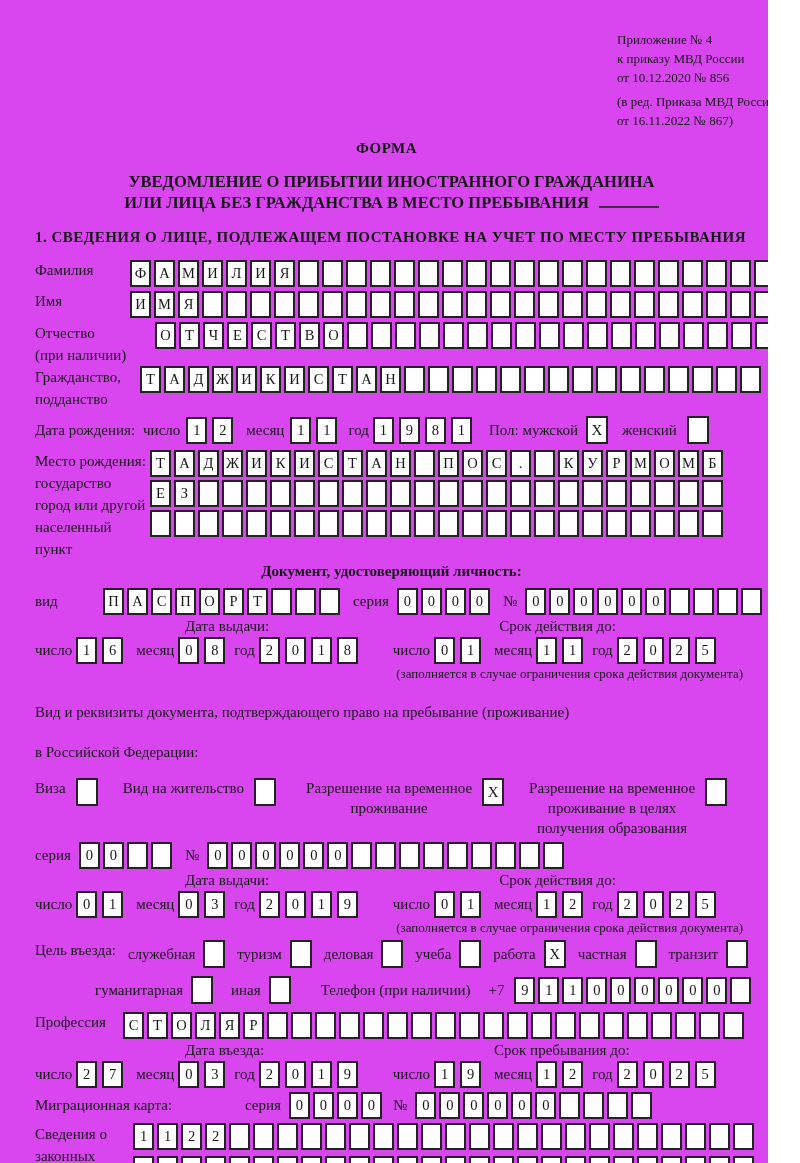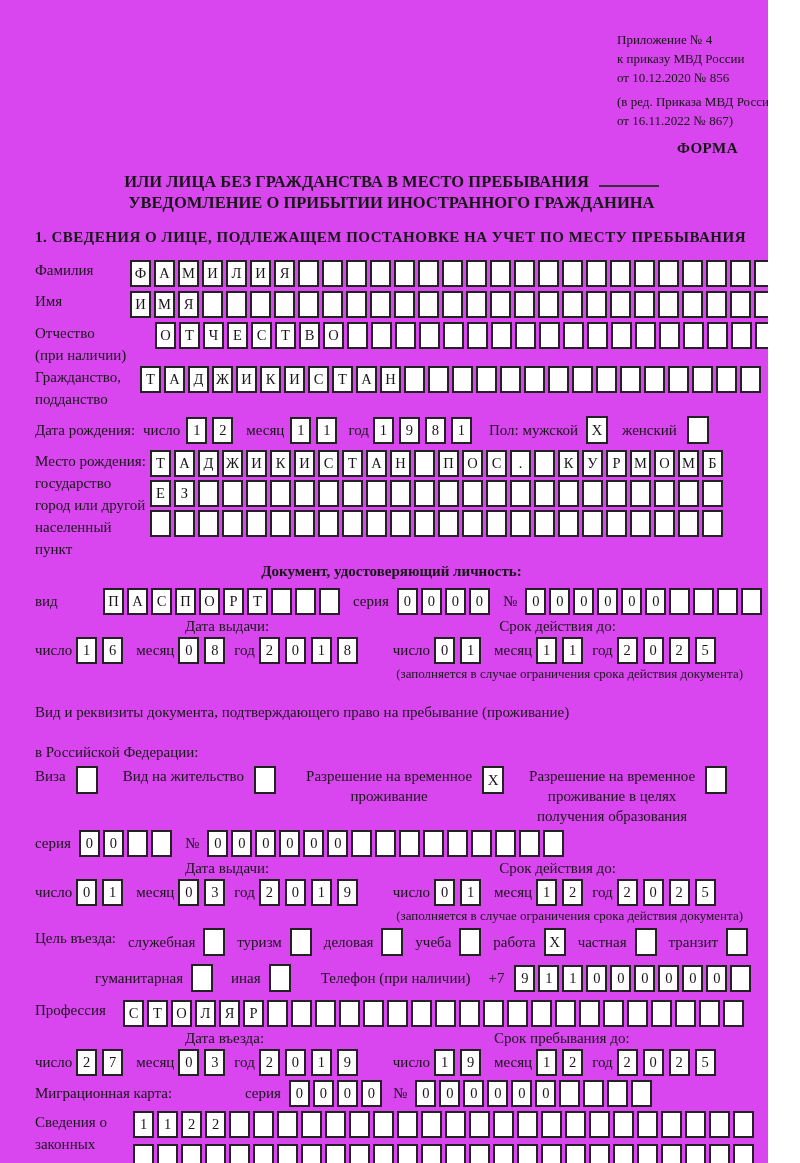--- a/index.html
+++ b/index.html
@@ -3,21 +3,21 @@
 <meta charset="utf-8">
 <style>
   *{box-sizing:border-box}
   html,body{margin:0;padding:0}
   body{width:800px;height:1163px;background:#fff;color:#161616;
        font-family:"Liberation Serif","DejaVu Serif",serif;font-size:15px}
   .page{width:768px;height:1163px;overflow:hidden;padding:30px 20px 0 35px;background:#d946ef}
 
   .appendix{margin-left:582px;font-size:13px;line-height:19px;white-space:nowrap}
   .appendix .amend{margin-top:5px}
-  .forma{margin-top:10px;text-align:right;padding-right:10px;font-weight:bold;letter-spacing:.5px}
+  .forma{margin-top:10px;text-align:center;padding-right:10px;font-weight:bold;letter-spacing:.5px}
   .title{margin-top:14px;text-align:center;font-weight:bold;font-size:16.5px;line-height:21px}
   .blank{display:inline-block;width:60px;height:13px;border-bottom:2px solid #333;margin-left:10px}
   .sec-h{margin-top:16px;font-weight:bold;font-size:15px;letter-spacing:.5px;white-space:nowrap}
 
   .row{display:flex;align-items:flex-start}
   .ai-c{align-items:center}
   .lbl,.dl{flex:none;line-height:21px;white-space:nowrap}
   .lblcol{flex:none;display:flex;flex-direction:column;line-height:22px}
   .cellcol{display:flex;flex-direction:column}
   .cellcol .cells{margin-bottom:3px}
@@ -36,21 +36,21 @@
   .mt2{margin-top:8px}.mt4{margin-top:4px}.mt6{margin-top:6px}.mt14{margin-top:14px}
 
   .doc-h{margin-top:3px;text-align:center;font-weight:bold}
   .dh{display:flex;margin-top:3px;line-height:17px}
   .dh-l{margin-left:150px}
   .dh-r{margin-left:230px}
   .drow{margin-top:2px;align-items:center}
   .dnote{font-size:13px;text-align:right;line-height:16px;margin-top:2px;padding-right:5px}
 
   .resline{margin-top:20px;line-height:20px}
-  .opts{margin-top:4px}
+  .opts{margin-top:16px}
   .opt{display:inline-flex;align-items:flex-start}
   .optlab{display:inline-flex;flex-direction:column;text-align:center;line-height:20px}
   .opt .cb{margin-left:10px}
   .purpose{justify-content:space-between;align-items:flex-start;margin-top:4px}
   .popt{display:inline-flex;align-items:center}
   .popt .cb{margin-left:8px}
 </style>
 </head>
 <body>
 
@@ -60,22 +60,22 @@
     <div>Приложение № 4</div>
     <div>к приказу МВД России</div>
     <div>от 10.12.2020 № 856</div>
     <div class="amend">(в ред. Приказа МВД России</div>
     <div>от 16.11.2022 № 867)</div>
   </div>
 
   <div class="forma">ФОРМА</div>
 
   <div class="title">
+    <div>УВЕДОМЛЕНИЕ О ПРИБЫТИИ ИНОСТРАННОГО ГРАЖДАНИНА</div>
     <div><span>ИЛИ ЛИЦА БЕЗ ГРАЖДАНСТВА В МЕСТО ПРЕБЫВАНИЯ</span><span class="blank"></span></div>
-    <div>УВЕДОМЛЕНИЕ О ПРИБЫТИИ ИНОСТРАННОГО ГРАЖДАНИНА</div>
   </div>
 
   <div class="sec-h">1. СВЕДЕНИЯ О ЛИЦЕ, ПОДЛЕЖАЩЕМ ПОСТАНОВКЕ НА УЧЕТ ПО МЕСТУ ПРЕБЫВАНИЯ</div>
 
   <div class="row mt14">
     <span class="lbl w95">Фамилия</span>
     <span class="cells">
         <span class="cell">Ф</span>
         <span class="cell">А</span>
         <span class="cell">М</span>

